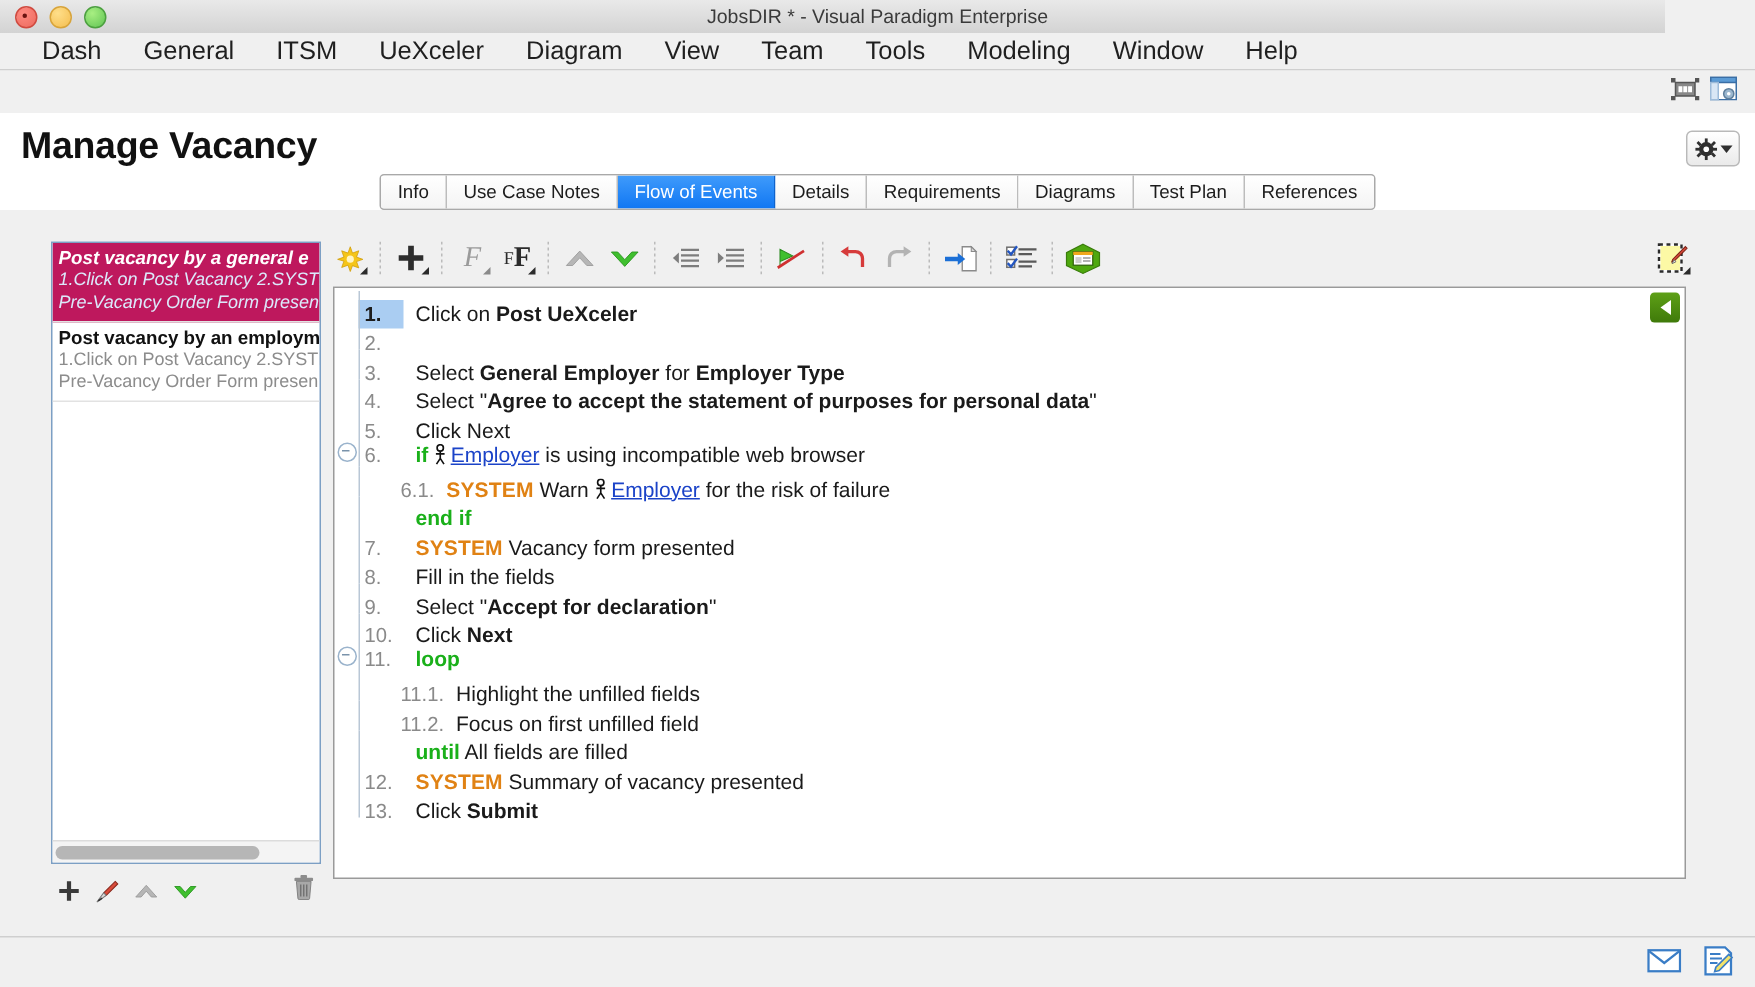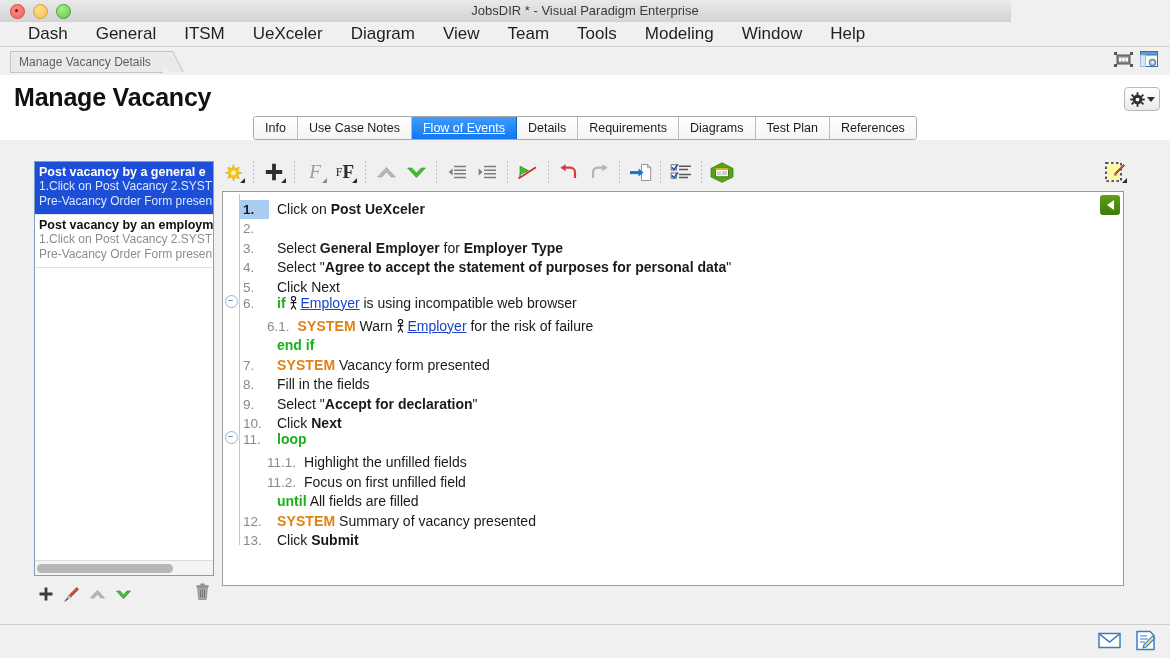--- a/index.html
+++ b/index.html
@@ -6,21 +6,21 @@
   body{
     width:1170px;height:658px;overflow:hidden;
     font-family:"Liberation Sans","DejaVu Sans",sans-serif;
     font-size:13px;color:#1a1a1a;background:#ffffff;
     -webkit-font-smoothing:antialiased;
   }
   .app{position:relative;width:1170px;height:658px;background:#f0f0f0;}
 
   
   .titlebar{
-    position:absolute;left:0;top:0;width:1011px;height:22px;
+    position:absolute;left:0;top:0;width:1110px;height:22px;
     background:linear-gradient(#e9e9e9,#d3d3d3);
     border-bottom:1px solid #b4b4b4;
   }
   .traffic{position:absolute;left:10px;top:4px;display:flex;gap:8px;}
   .dot{width:13px;height:13px;border-radius:50%;position:relative;}
   .dot.red{background:radial-gradient(circle at 35% 30%,#ff8a80,#ec6a5e);border:1px solid #d04a3f;}
   .dot.yellow{background:radial-gradient(circle at 35% 30%,#ffdf8a,#f4bd4f);border:1px solid #d8a43a;}
   .dot.green{background:radial-gradient(circle at 35% 30%,#a8ef82,#61c454);border:1px solid #4ca03f;}
   .dot.red:after{content:"";position:absolute;left:4px;top:4px;width:3px;height:3px;border-radius:50%;background:#6b1410;}
   .wintitle{
@@ -74,37 +74,37 @@
     background:#ffffff;display:flex;justify-content:center;align-items:flex-end;
   }
   .tabs{display:flex;height:22px;border:1px solid #a9a9a9;border-radius:3px;overflow:hidden;background:#fff;}
   .tab{
     height:22px;line-height:22px;padding:0 11px;font-size:12.5px;color:#1c1c1c;
     border-right:1px solid #bcbcbc;background:linear-gradient(#ffffff,#f4f4f4);
     cursor:pointer;white-space:nowrap;
   }
   .tab:last-child{border-right:none;}
   .tab.active{
-    background:linear-gradient(#3f9bfb,#1177f3);color:#ffffff;border-right:1px solid #0f63cc;text-decoration:underline;
+    background:linear-gradient(#3f9bfb,#1177f3);color:#ffffff;border-right:1px solid #0f63cc;
   }
 
   
   .content{position:absolute;left:0;top:147px;width:1170px;height:477px;background:#f0f0f0;}
 
   
   .leftpanel{
     position:absolute;left:34px;top:14px;width:180px;height:415px;
     background:#ffffff;border:1px solid #7c9fc4;box-sizing:border-box;overflow:hidden;
   }
   .lp-list{position:absolute;left:0;top:0;right:0;bottom:14px;overflow:hidden;}
   .lp-item{
     padding:3px 4px 5px 4px;border-bottom:1px solid #e2e2e2;box-sizing:border-box;
     cursor:pointer;overflow:hidden;white-space:nowrap;
   }
-  .lp-item.sel{background:#1d4ed8;}
+  .lp-item.sel{background:#be185d;font-style:italic;}
   .lp-title{font-size:12.5px;font-weight:bold;color:#111;white-space:nowrap;}
   .lp-item.sel .lp-title{color:#ffffff;}
   .lp-sub{font-size:12px;color:#8c8c8c;line-height:15px;white-space:nowrap;}
   .lp-item.sel .lp-sub{color:#dce9fb;}
   .lp-hscroll{
     position:absolute;left:0;right:0;bottom:0;height:14px;background:#f4f4f4;
     border-top:1px solid #dcdcdc;cursor:pointer;
   }
   .lp-hthumb{
     position:absolute;left:2px;top:3px;width:136px;height:9px;border-radius:5px;background:#b6b6b6;
@@ -199,21 +199,20 @@
       <div class="menuitem">Diagram</div>
       <div class="menuitem">View</div>
       <div class="menuitem">Team</div>
       <div class="menuitem">Tools</div>
       <div class="menuitem">Modeling</div>
       <div class="menuitem">Window</div>
       <div class="menuitem">Help</div>
     </div>
 
   <div class="crumbbar">
-    <div class="crumb">Manage Vacancy Details</div>
     <div class="crumb-icons">
       <span class="fbtn">
         <svg width="19" height="15" viewBox="0 0 19 15">
           <rect x="3" y="3" width="13" height="9" fill="#888" stroke="#555"></rect>
           <rect x="5" y="5.5" width="2.6" height="4" fill="#fff"></rect>
           <rect x="8.2" y="5.5" width="2.6" height="4" fill="#fff"></rect>
           <rect x="11.4" y="5.5" width="2.6" height="4" fill="#fff"></rect>
           <rect x="0" y="0" width="3" height="3" fill="#555"></rect>
           <rect x="16" y="0" width="3" height="3" fill="#555"></rect>
           <rect x="0" y="12" width="3" height="3" fill="#555"></rect>

